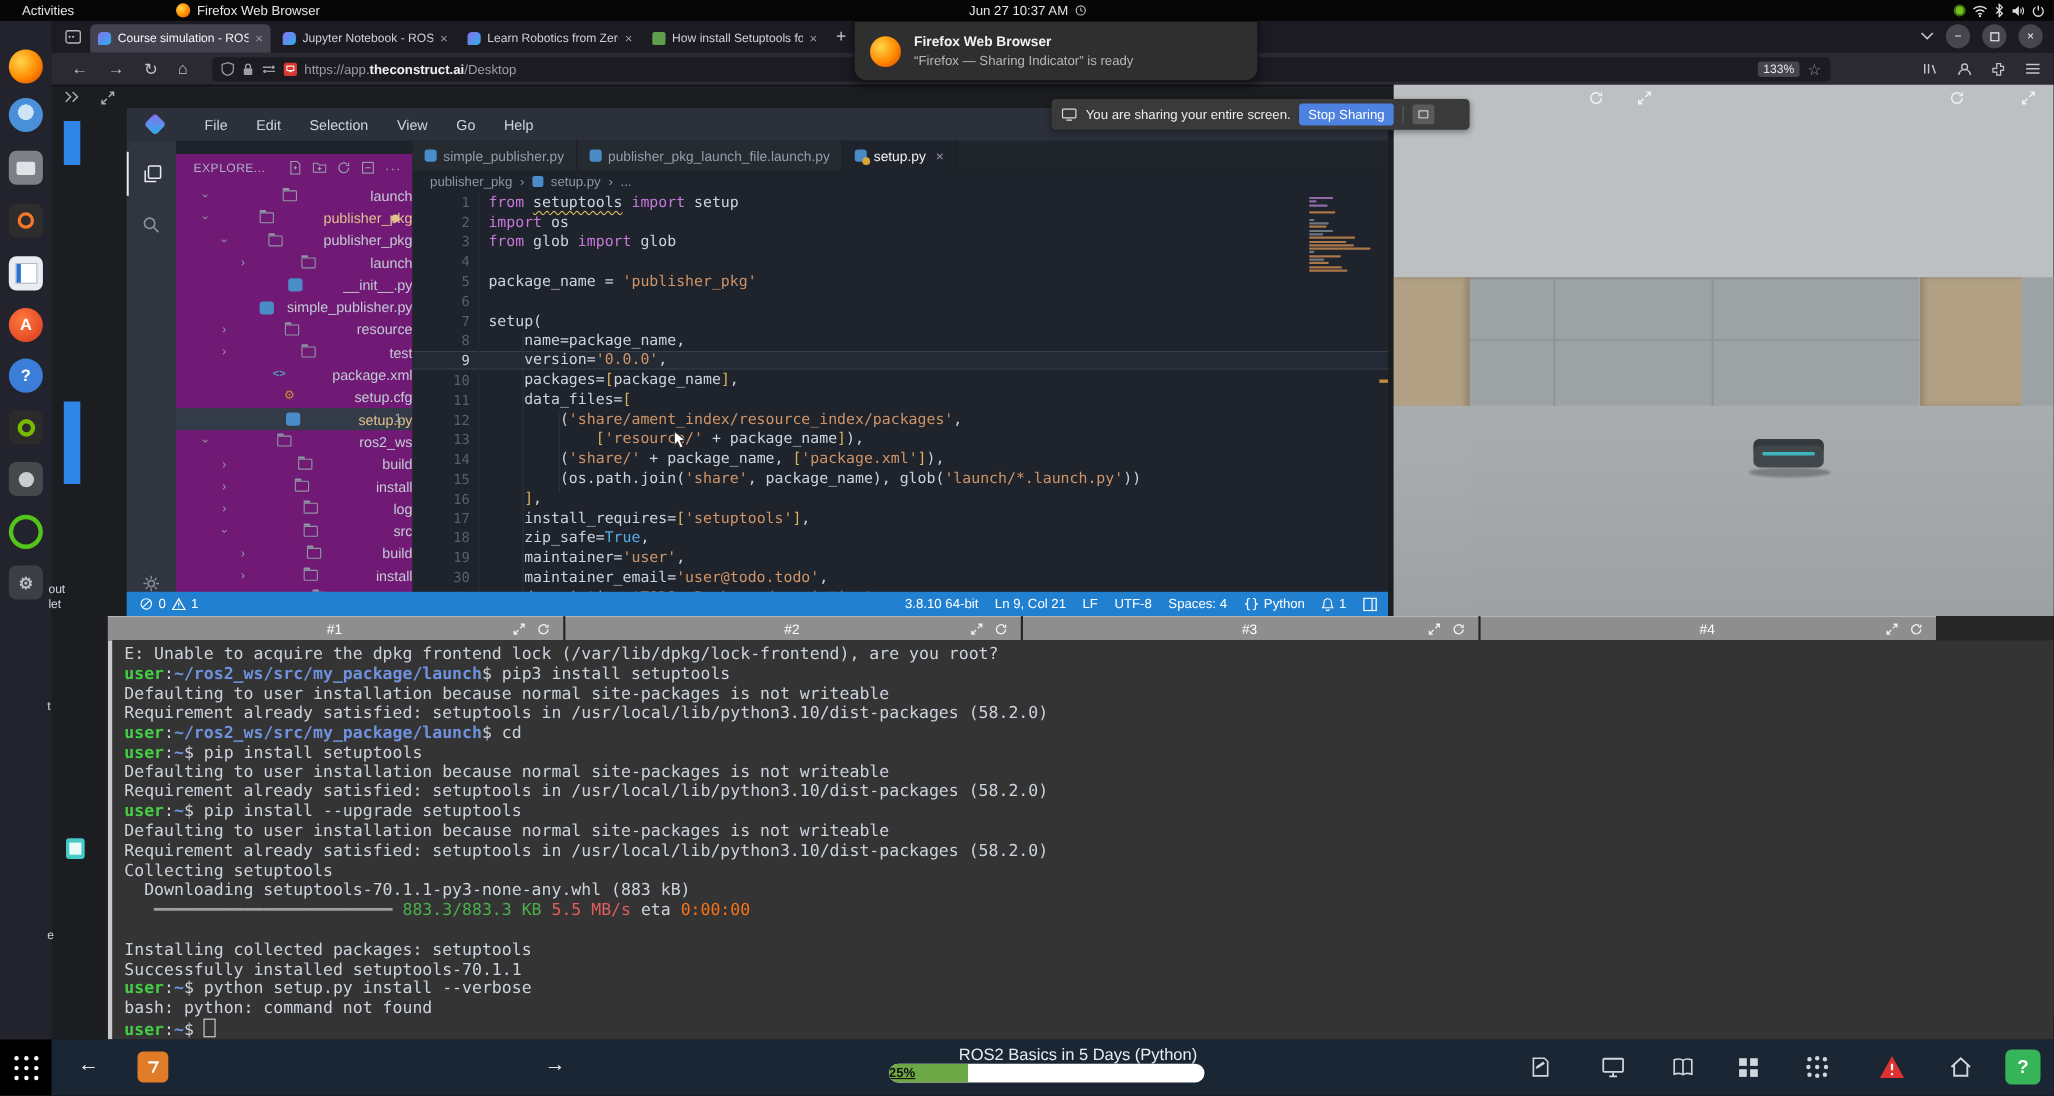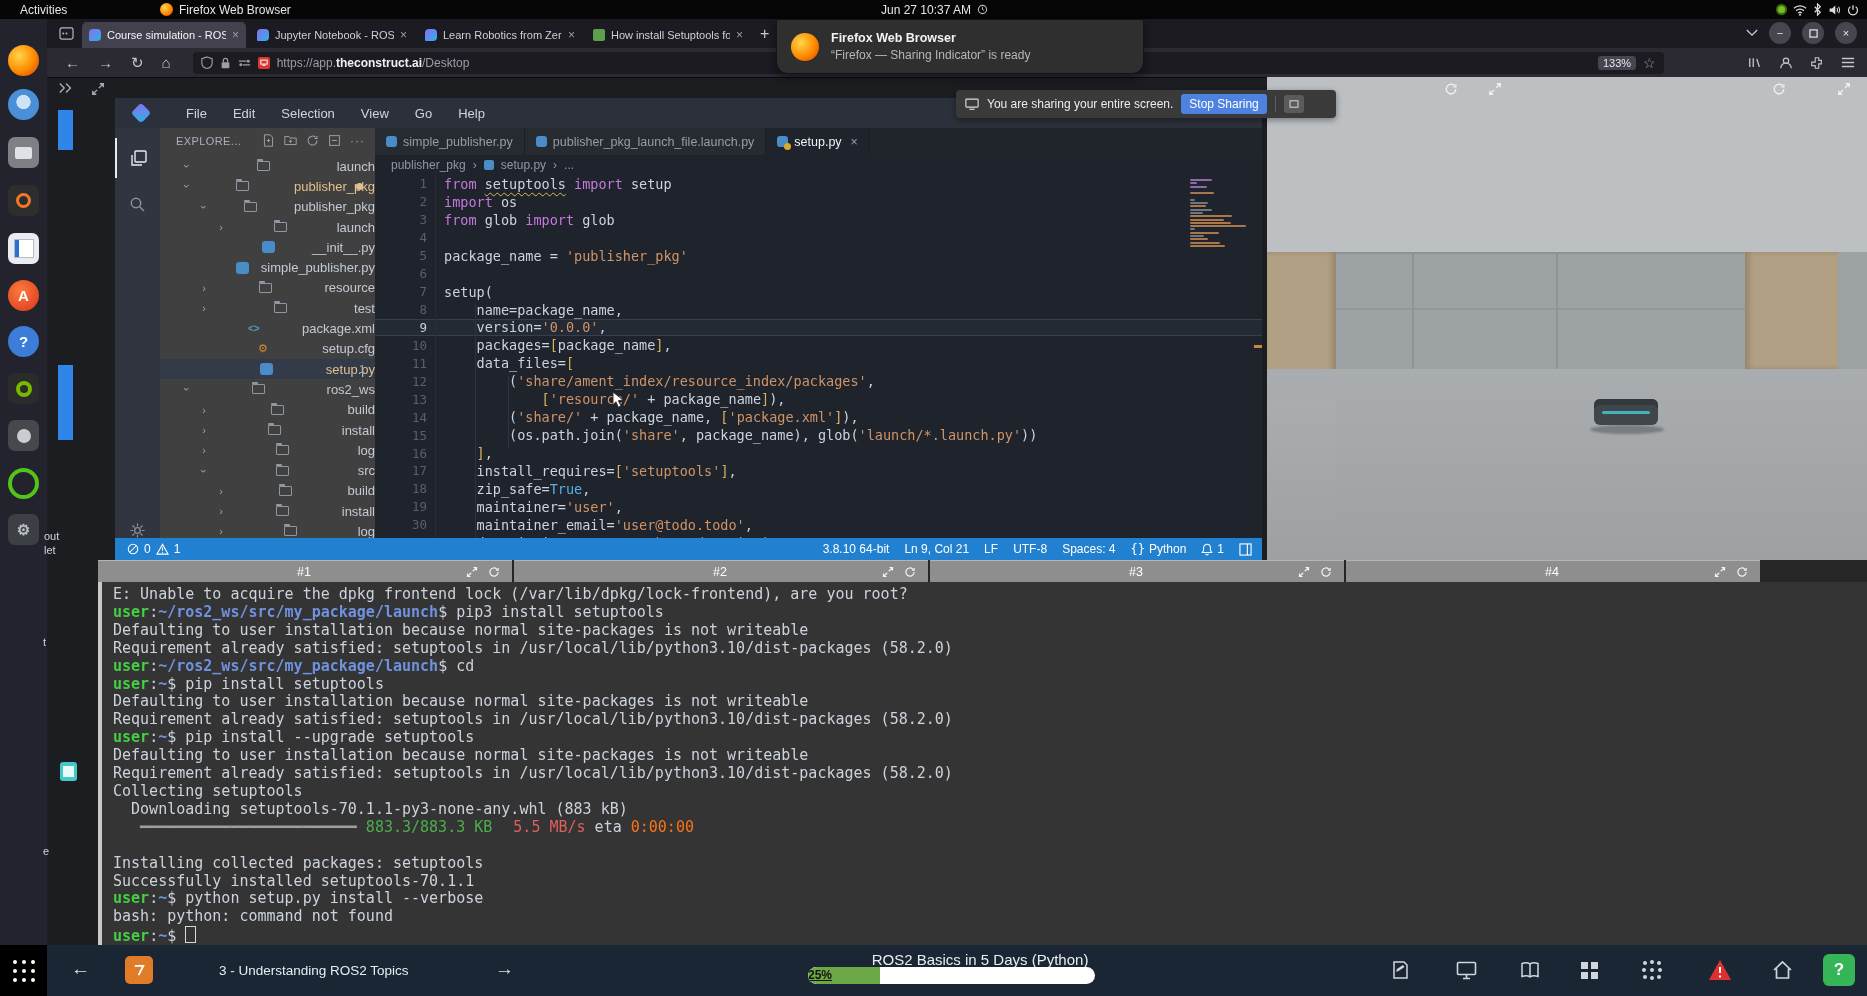--- a/index.html
+++ b/index.html
@@ -69,21 +69,21 @@
   
   .panectl{color:#aab0b8;z-index:40;}
   
   #ide{left:115px;top:98px;width:1147px;height:462px;background:#1f232b;overflow:hidden;}
   #ide-menubar{position:absolute;left:0;top:0;width:100%;height:30px;background:#2b303a;display:flex;align-items:center;color:#ced5df;font-size:13px;}
   #ide-logo{width:16px;height:16px;margin:0 22px 0 18px;border-radius:4px;background:linear-gradient(135deg,#8a6ff0,#2bb0e8);transform:rotate(45deg) scale(.9);}
   #ide-menus{display:flex;gap:26px;margin-left:15px;}
   #activitybar{position:absolute;left:0;top:30px;width:45px;height:432px;background:#30353f;}
   .actic{position:absolute;left:0;width:45px;height:40px;display:flex;align-items:center;justify-content:center;color:#8a919d;}
   .actic.on{color:#e8ecf2;border-left:2px solid #e8ecf2;box-sizing:border-box;}
-  #sidebar{position:absolute;left:45px;top:30px;width:215px;height:432px;background:#404040;}
+  #sidebar{position:absolute;left:45px;top:42px;width:215px;height:432px;background:#701a75;}
   #expl-head{display:flex;align-items:center;height:26px;color:#a9b1bd;font-size:11px;letter-spacing:.4px;padding-left:16px;gap:10px;}
   #expl-head .sp{flex:1;}
   #expl-icons{display:flex;gap:9px;margin-right:10px;color:#9aa1ad;}
   #tree{position:absolute;left:0;top:28px;width:215px;bottom:0;overflow:hidden;font-size:13px;color:#c3cad4;}
   .trow{height:20.3px;display:flex;align-items:center;position:relative;white-space:nowrap;justify-content:space-between;}
   .trow.sel{background:#333a48;}
   .trow .chev{width:12px;color:#9aa1ad;font-size:11px;display:inline-block;text-align:center;}
   .chev.open{transform:rotate(90deg);}
   .tico{width:13px;height:11px;margin:0 5px 0 2px;flex:0 0 13px;}
   .tico.folder{border:1px solid #8f97a3;border-radius:1px;position:relative;box-sizing:border-box;height:10px;}
@@ -130,21 +130,21 @@
   #robot .shadow{position:absolute;left:-4px;top:26px;width:74px;height:9px;border-radius:50%;background:rgba(40,44,46,.35);filter:blur(1px);}
   
   #termtabs{left:98px;top:560px;width:1769px;height:22px;background:#262626;display:flex;}
   .termtab{flex:0 0 414px;margin-right:2px;background:#8e8e8e;border-top:1px solid #b5b5b5;display:flex;align-items:center;color:#fff;font-size:12.5px;box-sizing:border-box;}
   .termtab .lbl{flex:1;text-align:center;padding-left:44px;}
   .termtab .ticn{display:flex;gap:10px;margin-right:12px;color:#f2f2f2;}
   #termbody{left:98px;top:582px;width:1769px;height:363px;background:#343434;overflow:hidden;}
   #termscroll{position:absolute;left:0;top:0;width:4px;height:363px;background:#c9c9c9;}
   #termlines{position:absolute;left:15px;top:4px;font-family:"DejaVu Sans Mono",monospace;font-size:15px;line-height:17.9px;white-space:pre;color:#d8d8d8;}
   .tl .u{color:#44cf44;font-weight:bold;} .tl .pa{color:#6f92e0;font-weight:bold;}
-  .tl .bar{color:#9f9f9f;} .tl .grn{color:#4cae4c;margin-top:32px;} .tl .red{color:#e25d5d;padding-left:12px;} .tl .cyn{color:#f97316;}
+  .tl .bar{color:#9f9f9f;} .tl .grn{color:#4cae4c;margin-top:32px;} .tl .red{color:#e25d5d;} .tl .cyn{color:#f97316;}
   .tl .cur{display:inline-block;width:9px;height:15px;border:1px solid #d8d8d8;vertical-align:-2px;}
   
   #bottombar{left:47px;top:945px;width:1820px;height:51px;background:#1a2634;color:#e8edf2;}
   .bbitem{position:absolute;display:flex;align-items:center;justify-content:center;}
   #tool-ic{left:78px;top:11px;width:28px;height:28px;background:#e07b28;border-radius:5px;color:#fff;}
   #lesson-title{left:172px;top:0;height:51px;font-size:13.5px;}
   #course-title{left:700px;width:466px;top:6px;font-size:15px;justify-content:center;}
   #progress{position:absolute;left:761px;top:22px;width:287px;height:17px;background:#fff;border-radius:9px;overflow:hidden;}
   #progress .fill{position:absolute;left:0;top:0;bottom:0;background:#6ca845;border-radius:9px 0 0 9px;}
   #progress .pct{position:absolute;left:0;right:16px;top:1px;text-align:left;color:#111;font-size:12px;font-weight:bold;text-decoration:underline;}
@@ -730,21 +730,20 @@
   <div id="termlines"><div class="tl"><span class="p">E: Unable to acquire the dpkg frontend lock (/var/lib/dpkg/lock-frontend), are you root?</span></div><div class="tl"><span class="u">user</span><span class="p">:</span><span class="pa">~/ros2_ws/src/my_package/launch</span><span class="p">$ pip3 install setuptools</span></div><div class="tl"><span class="p">Defaulting to user installation because normal site-packages is not writeable</span></div><div class="tl"><span class="p">Requirement already satisfied: setuptools in /usr/local/lib/python3.10/dist-packages (58.2.0)</span></div><div class="tl"><span class="u">user</span><span class="p">:</span><span class="pa">~/ros2_ws/src/my_package/launch</span><span class="p">$ cd</span></div><div class="tl"><span class="u">user</span><span class="p">:</span><span class="pa">~</span><span class="p">$ pip install setuptools</span></div><div class="tl"><span class="p">Defaulting to user installation because normal site-packages is not writeable</span></div><div class="tl"><span class="p">Requirement already satisfied: setuptools in /usr/local/lib/python3.10/dist-packages (58.2.0)</span></div><div class="tl"><span class="u">user</span><span class="p">:</span><span class="pa">~</span><span class="p">$ pip install --upgrade setuptools</span></div><div class="tl"><span class="p">Defaulting to user installation because normal site-packages is not writeable</span></div><div class="tl"><span class="p">Requirement already satisfied: setuptools in /usr/local/lib/python3.10/dist-packages (58.2.0)</span></div><div class="tl"><span class="p">Collecting setuptools</span></div><div class="tl"><span class="p">  Downloading setuptools-70.1.1-py3-none-any.whl (883 kB)</span></div><div class="tl"><span class="p">   </span><span class="bar">━━━━━━━━━━━━━━━━━━━━━━━━</span><span class="grn"> 883.3/883.3 KB</span><span class="red"> 5.5 MB/s</span><span class="p"> eta </span><span class="cyn">0:00:00</span></div><div class="tl">&nbsp;</div><div class="tl"><span class="p">Installing collected packages: setuptools</span></div><div class="tl"><span class="p">Successfully installed setuptools-70.1.1</span></div><div class="tl"><span class="u">user</span><span class="p">:</span><span class="pa">~</span><span class="p">$ python setup.py install --verbose</span></div><div class="tl"><span class="p">bash: python: command not found</span></div><div class="tl"><span class="u">user</span><span class="p">:</span><span class="pa">~</span><span class="p">$ </span><span class="cur"></span></div></div>
 </div>
 
 <div class="abs" id="bottombar">
   <span class="bbitem" style="left:24px;top:13px;font-size:19px;color:#dfe5ea;">←</span>
   <span class="bbitem" id="tool-ic">
       <svg width="15" height="15" viewBox="0 0 16 16">
         <path d="M3 3h9l-5 10" fill="none" stroke="#fff" stroke-width="2"></path>
       </svg>
     </span>
-  <span class="bbitem" id="lesson-title">3 - Understanding ROS2 Topics</span>
   <span class="bbitem" style="left:448px;top:13px;font-size:19px;color:#dfe5ea;">→</span>
   <span class="bbitem" id="course-title">ROS2 Basics in 5 Days (Python)</span>
   <div id="progress">
     <div class="fill" id="prog-fill" style="width: 25%;"></div>
     <div class="pct">25%</div>
   </div>
   <span class="bricon" style="left:1340px">
       <svg width="20" height="20" viewBox="0 0 20 20">
         <path d="M4 2h10l3 3v13H4z" fill="none" stroke="currentColor" stroke-width="1.5"></path>
         <path d="M7 9l6-4 1.5 2-6 4-2.5.8z" fill="currentColor"></path>

